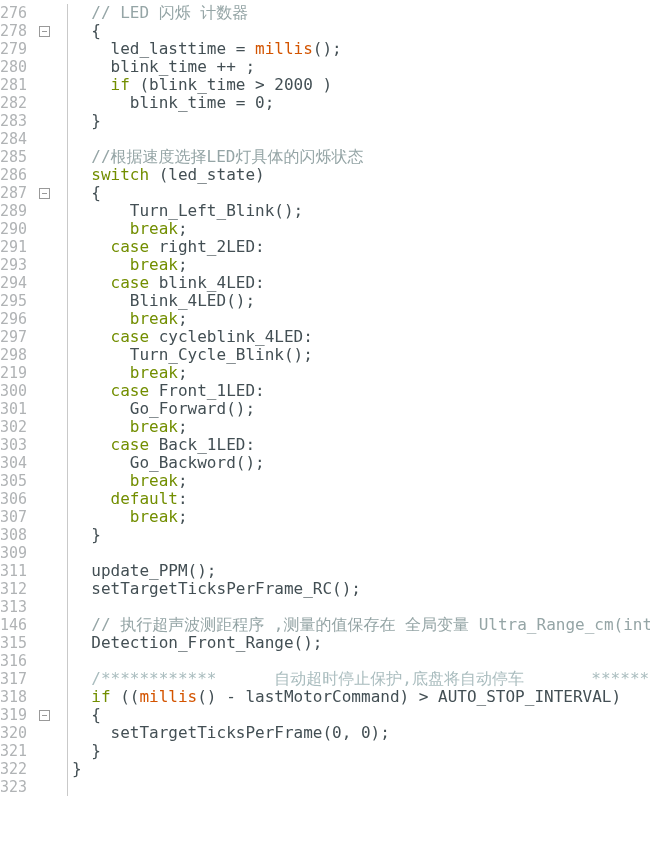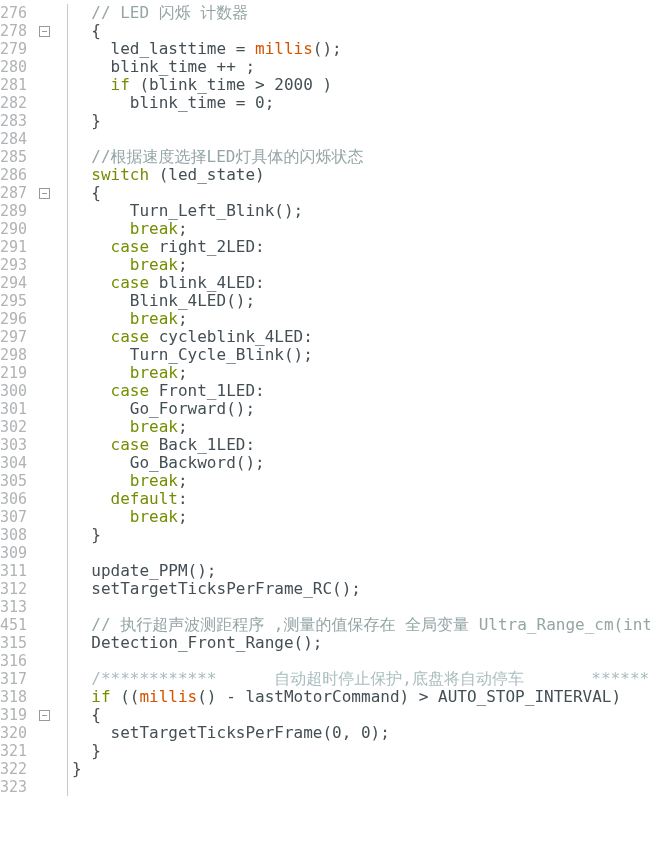--- a/index.html
+++ b/index.html
@@ -104,21 +104,21 @@
     <div class="row"><span class="num">303</span><span class="foldcell"></span><span class="code"><span class="tok-p">    </span><span class="tok-kw">case</span><span class="tok-p"> Back_1LED:</span></span></div>
     <div class="row"><span class="num">304</span><span class="foldcell"></span><span class="code"><span class="tok-p">      Go_Backword();</span></span></div>
     <div class="row"><span class="num">305</span><span class="foldcell"></span><span class="code"><span class="tok-p">      </span><span class="tok-kw">break</span><span class="tok-p">;</span></span></div>
     <div class="row"><span class="num">306</span><span class="foldcell"></span><span class="code"><span class="tok-p">    </span><span class="tok-kw">default</span><span class="tok-p">:</span></span></div>
     <div class="row"><span class="num">307</span><span class="foldcell"></span><span class="code"><span class="tok-p">      </span><span class="tok-kw">break</span><span class="tok-p">;</span></span></div>
     <div class="row"><span class="num">308</span><span class="foldcell"></span><span class="code"><span class="tok-p">  }</span></span></div>
     <div class="row"><span class="num">309</span><span class="foldcell"></span><span class="code"></span></div>
     <div class="row"><span class="num">311</span><span class="foldcell"></span><span class="code"><span class="tok-p">  update_PPM();</span></span></div>
     <div class="row"><span class="num">312</span><span class="foldcell"></span><span class="code"><span class="tok-p">  setTargetTicksPerFrame_RC();</span></span></div>
     <div class="row"><span class="num">313</span><span class="foldcell"></span><span class="code"></span></div>
-    <div class="row"><span class="num">451</span><span class="foldcell"></span><span class="code"><span class="tok-com">  // 执行超声波测距程序 ,测量的值保存在 全局变量 Ultra_Range_cm(int) 中 。</span></span></div>
+    <div class="row"><span class="num">146</span><span class="foldcell"></span><span class="code"><span class="tok-com">  // 执行超声波测距程序 ,测量的值保存在 全局变量 Ultra_Range_cm(int) 中 。</span></span></div>
     <div class="row"><span class="num">315</span><span class="foldcell"></span><span class="code"><span class="tok-p">  Detection_Front_Range();</span></span></div>
     <div class="row"><span class="num">316</span><span class="foldcell"></span><span class="code"></span></div>
     <div class="row"><span class="num">317</span><span class="foldcell"></span><span class="code"><span class="tok-bcom">  /************      自动超时停止保护,底盘将自动停车       *************/</span></span></div>
     <div class="row"><span class="num">318</span><span class="foldcell"></span><span class="code"><span class="tok-p">  </span><span class="tok-kw">if</span><span class="tok-p"> ((</span><span class="tok-fn">millis</span><span class="tok-p">() - lastMotorCommand) &gt; AUTO_STOP_INTERVAL)</span></span></div>
     <div class="row"><span class="num">319</span><span class="foldcell"><span class="foldbox"><span class="folddash"></span></span></span><span class="code"><span class="tok-p">  {</span></span></div>
     <div class="row"><span class="num">320</span><span class="foldcell"></span><span class="code"><span class="tok-p">    setTargetTicksPerFrame(0, 0);</span></span></div>
     <div class="row"><span class="num">321</span><span class="foldcell"></span><span class="code"><span class="tok-p">  }</span></span></div>
     <div class="row"><span class="num">322</span><span class="foldcell"></span><span class="code"><span class="tok-p">}</span></span></div>
     <div class="row"><span class="num">323</span><span class="foldcell"></span><span class="code"></span></div>
   </div>

